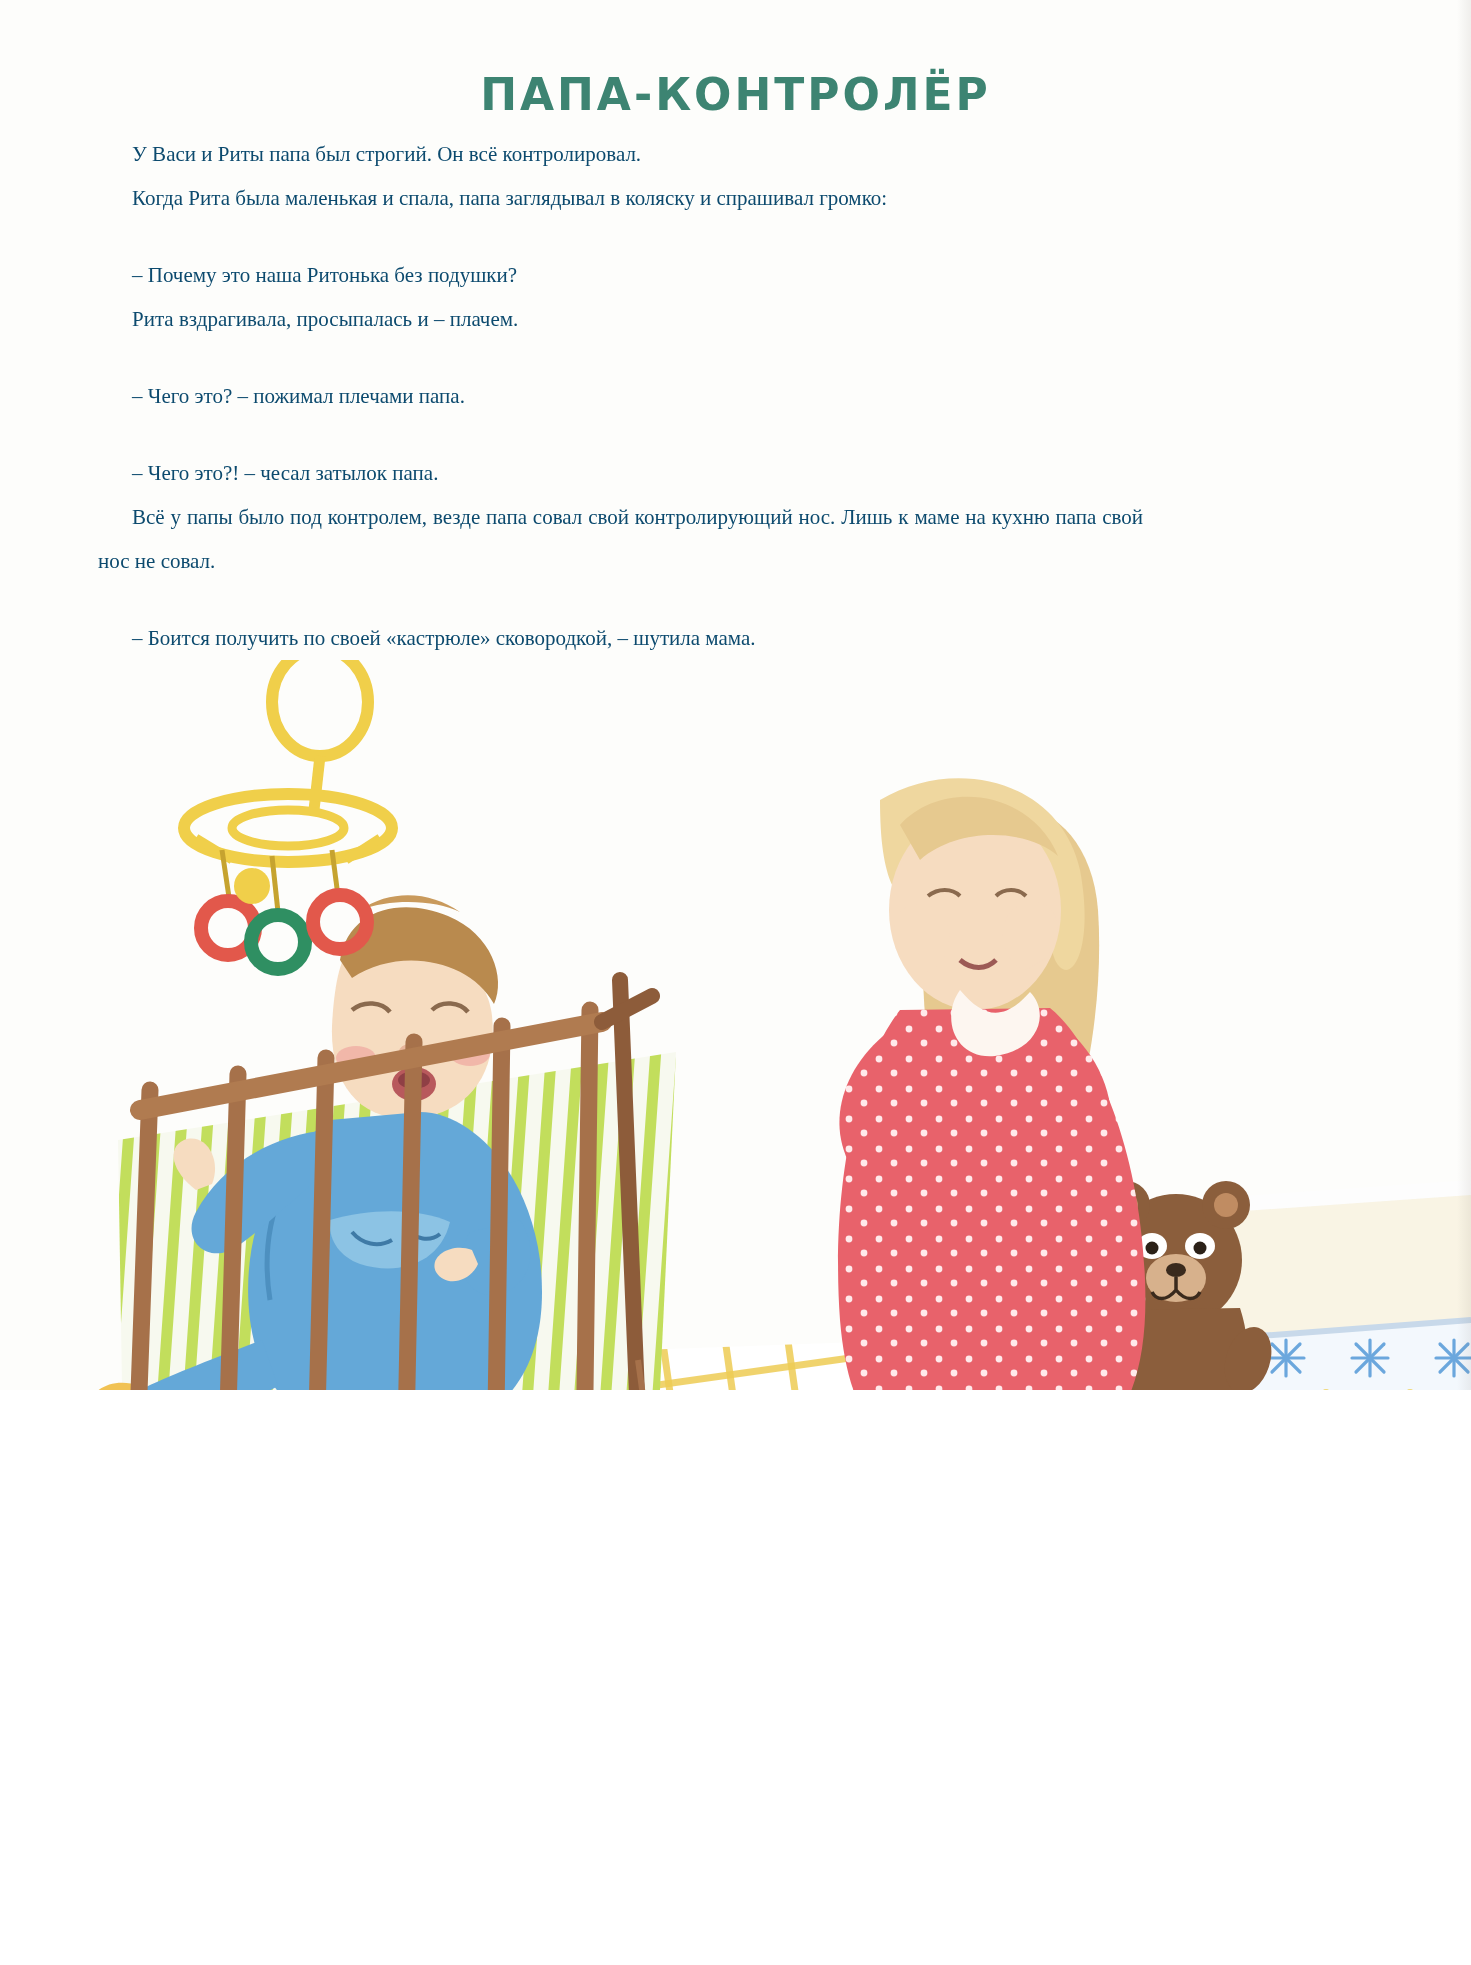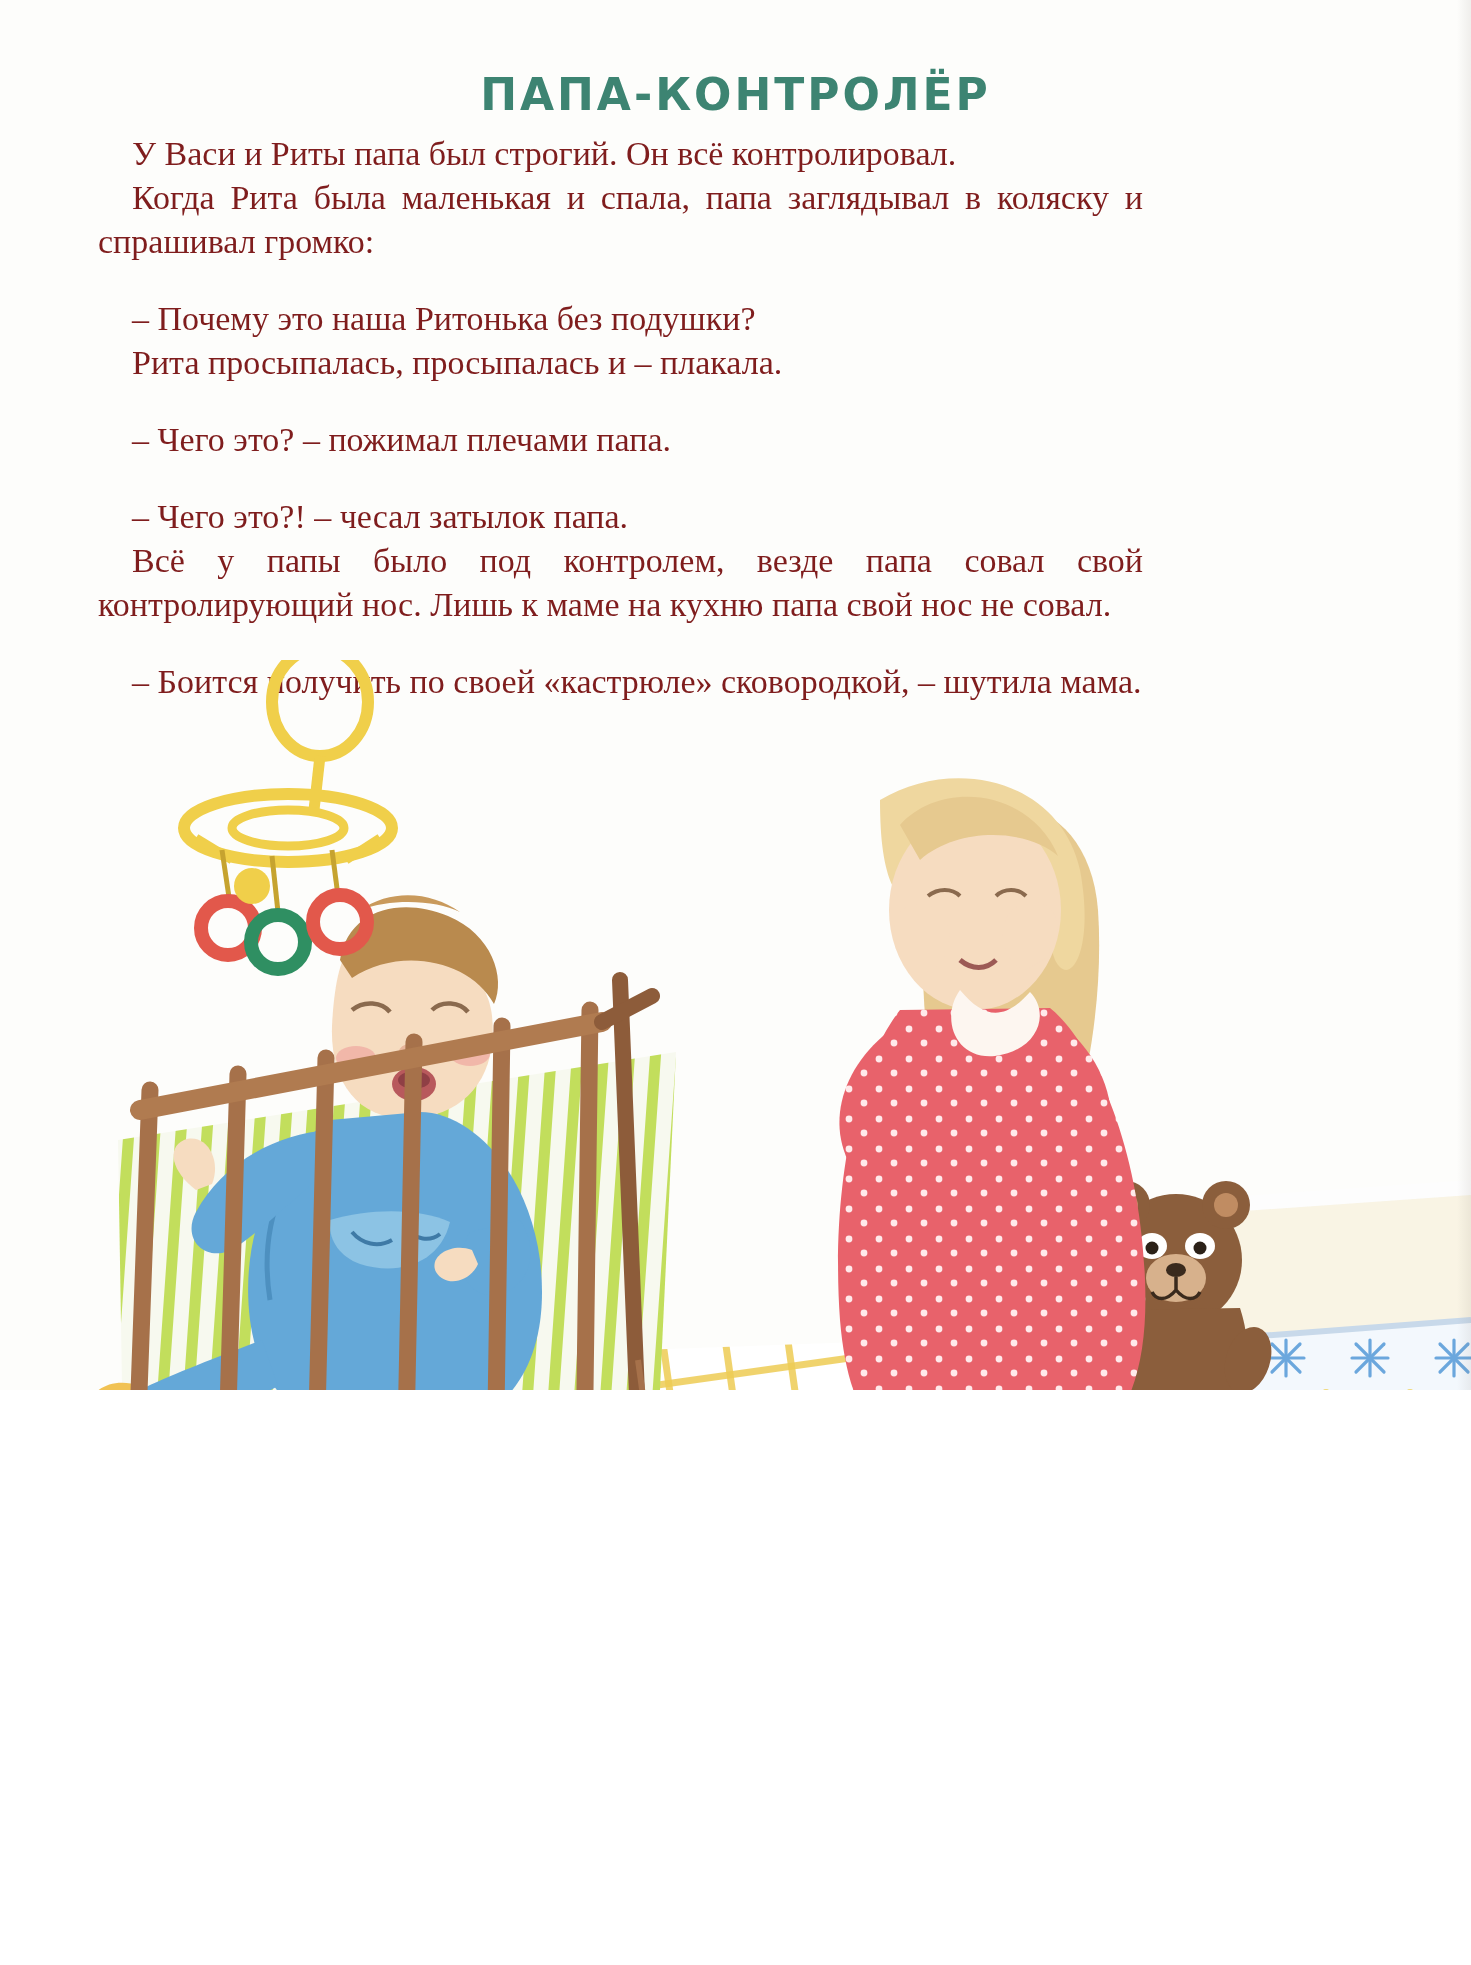--- a/index.html
+++ b/index.html
@@ -27,23 +27,23 @@
     font-size: 44px;
     letter-spacing: 3px;
     color: #3d8472;
   }
   
   .story {
     position: absolute;
     top: 132px;
     left: 98px;
     width: 1045px;
-    font-size: 34px;
+    font-size: 21px;
     line-height: 44px;
-    color: #7f1d1d;
+    color: #0c4a6e;
     text-align: justify;
     text-justify: inter-word;
   }
   .story p {
     margin: 0;
     text-indent: 34px;
     white-space: pre-wrap;
   }
   .story p.dash {
     text-indent: 34px;
@@ -74,21 +74,21 @@
 <body>
 
 <div class="page">
 
   <h1 class="title">ПАПА-КОНТРОЛЁР</h1>
 
   <div class="story">
     <p>У Васи и Риты папа был строгий. Он всё контролировал.</p>
     <p>Когда Рита была маленькая и спала, папа заглядывал в коляску и спрашивал громко:</p>
     <p class="dash">– Почему это наша Ритонька без подушки?</p>
-    <p>Рита просыпалась, просыпалась и – плакала.</p>
+    <p>Рита вздрагивала, просыпалась и – плачем.</p>
     <p class="dash">– Чего это? – пожимал плечами папа.</p>
     <p class="dash">– Чего это?! – чесал затылок папа.</p>
     <p>Всё у папы было под контролем, везде папа совал свой контролирующий нос. Лишь к маме на кухню папа свой нос не совал.</p>
     <p class="dash">– Боится получить по своей «кастрюле» сковородкой, – шутила мама.</p>
   </div>
 
   <div class="illustration">
     <svg width="1471" height="1305" viewBox="0 0 1471 1305" xmlns="http://www.w3.org/2000/svg">
       <defs>
         <pattern id="stripes" width="26" height="20" patternUnits="userSpaceOnUse" patternTransform="rotate(4)">

